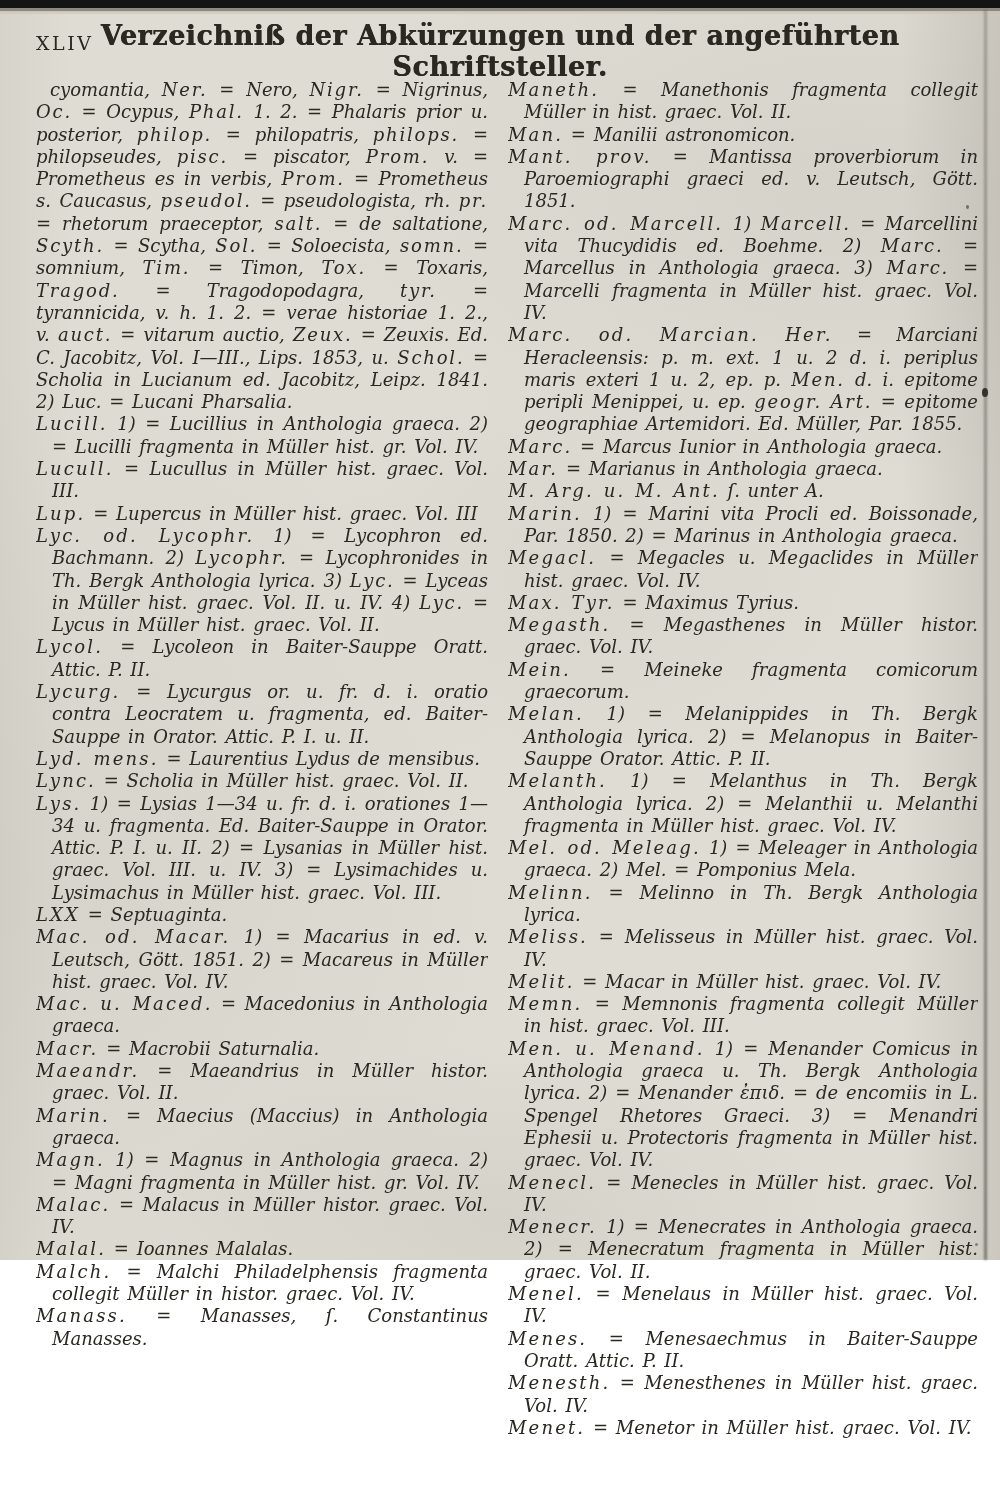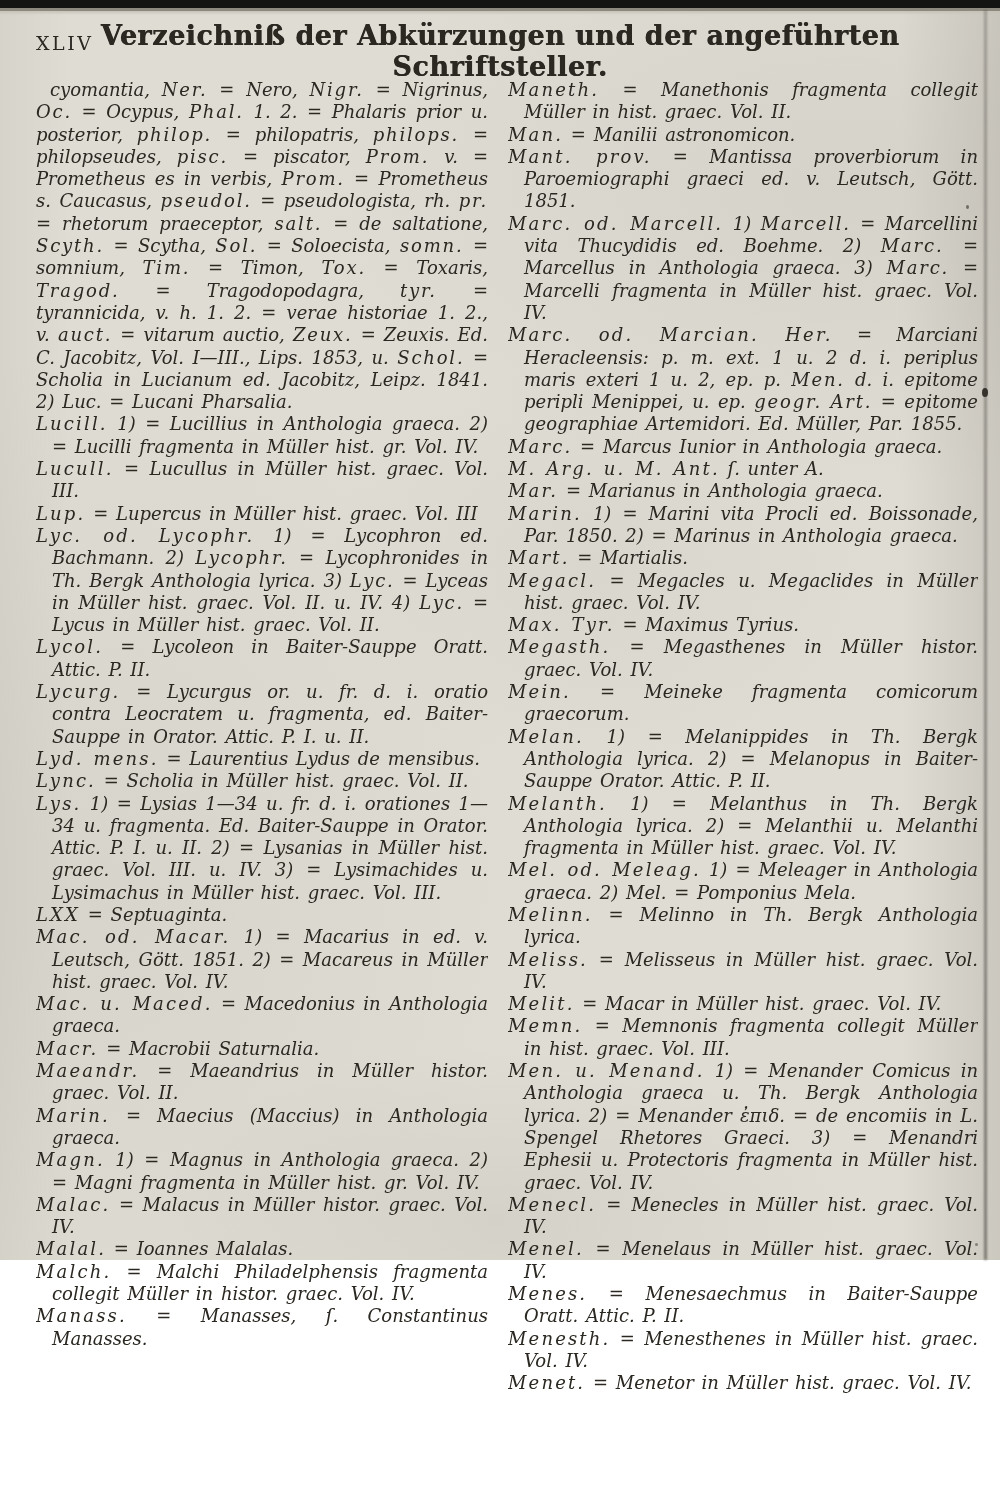--- a/index.html
+++ b/index.html
@@ -92,37 +92,37 @@
         <p class="entry"><span class="key">Malch.</span> <span>= Malchi Philadelphensis fragmenta collegit Müller in histor. graec. Vol. IV.</span></p>
         <p class="entry"><span class="key">Manass.</span> <span>= Manasses, ſ. Constantinus Manasses.</span></p>
       </section>
     <section class="col right" id="col-right">
         <p class="entry"><span class="key">Maneth.</span> <span>= Manethonis fragmenta collegit Müller in hist. graec. Vol. II.</span></p>
         <p class="entry"><span class="key">Man.</span> <span>= Manilii astronomicon.</span></p>
         <p class="entry"><span class="key">Mant. prov.</span> <span>= Mantissa proverbiorum in Paroemiographi graeci ed. v. Leutsch, Gött. 1851.</span></p>
         <p class="entry"><span class="key">Marc. od. Marcell.</span> <span>1) <span class="sp">Marcell.</span> = Marcellini vita Thucydidis ed. Boehme. 2) <span class="sp">Marc.</span> = Marcellus in Anthologia graeca. 3) <span class="sp">Marc.</span> = Marcelli fragmenta in Müller hist. graec. Vol. IV.</span></p>
         <p class="entry"><span class="key">Marc. od. Marcian. Her.</span> <span>= Marciani Heracleensis: p. m. ext. 1 u. 2 d. i. periplus maris exteri 1 u. 2, ep. p. <span class="sp">Men.</span> d. i. epitome peripli Menippei, u. ep. <span class="sp">geogr.</span> <span class="sp">Art.</span> = epitome geographiae Artemidori. Ed. Müller, Par. 1855.</span></p>
         <p class="entry"><span class="key">Marc.</span> <span>= Marcus Iunior in Anthologia graeca.</span></p>
+        <p class="entry"><span class="key">Mar.</span> <span>= Marianus in Anthologia graeca.</span></p>
         <p class="entry"><span class="key">M. Arg. u. M. Ant.</span> <span>ſ. unter A.</span></p>
-        <p class="entry"><span class="key">Mar.</span> <span>= Marianus in Anthologia graeca.</span></p>
         <p class="entry"><span class="key">Marin.</span> <span>1) = Marini vita Procli ed. Boissonade, Par. 1850. 2) = Marinus in Anthologia graeca.</span></p>
-        <p class="entry"><span class="key">Mart.</span> <span>= Martialis.</span></p>
         <p class="entry"><span class="key">Megacl.</span> <span>= Megacles u. Megaclides in Müller hist. graec. Vol. IV.</span></p>
         <p class="entry"><span class="key">Max. Tyr.</span> <span>= Maximus Tyrius.</span></p>
         <p class="entry"><span class="key">Megasth.</span> <span>= Megasthenes in Müller histor. graec. Vol. IV.</span></p>
         <p class="entry"><span class="key">Mein.</span> <span>= Meineke fragmenta comicorum graecorum.</span></p>
         <p class="entry"><span class="key">Melan.</span> <span>1) = Melanippides in Th. Bergk Anthologia lyrica. 2) = Melanopus in Baiter-Sauppe Orator. Attic. P. II.</span></p>
         <p class="entry"><span class="key">Melanth.</span> <span>1) = Melanthus in Th. Bergk Anthologia lyrica. 2) = Melanthii u. Melanthi fragmenta in Müller hist. graec. Vol. IV.</span></p>
         <p class="entry"><span class="key">Mel. od. Meleag.</span> <span>1) = Meleager in Anthologia graeca. 2) Mel. = Pomponius Mela.</span></p>
         <p class="entry"><span class="key">Melinn.</span> <span>= Melinno in Th. Bergk Anthologia lyrica.</span></p>
         <p class="entry"><span class="key">Meliss.</span> <span>= Melisseus in Müller hist. graec. Vol. IV.</span></p>
         <p class="entry"><span class="key">Melit.</span> <span>= Macar in Müller hist. graec. Vol. IV.</span></p>
         <p class="entry"><span class="key">Memn.</span> <span>= Memnonis fragmenta collegit Müller in hist. graec. Vol. III.</span></p>
         <p class="entry"><span class="key">Men. u. Menand.</span> <span>1) = Menander Comicus in Anthologia graeca u. Th. Bergk Anthologia lyrica. 2) = Menander ἐπιδ. = de encomiis in L. Spengel Rhetores Graeci. 3) = Menandri Ephesii u. Protectoris fragmenta in Müller hist. graec. Vol. IV.</span></p>
         <p class="entry"><span class="key">Menecl.</span> <span>= Menecles in Müller hist. graec. Vol. IV.</span></p>
+        <p class="entry"><span class="key">Menecr.</span> <span>1) = Menecrates in Anthologia graeca. 2) = Menecratum fragmenta in Müller hist. graec. Vol. II.</span></p>
         <p class="entry"><span class="key">Menel.</span> <span>= Menelaus in Müller hist. graec. Vol. IV.</span></p>
         <p class="entry"><span class="key">Menes.</span> <span>= Menesaechmus in Baiter-Sauppe Oratt. Attic. P. II.</span></p>
         <p class="entry"><span class="key">Menesth.</span> <span>= Menesthenes in Müller hist. graec. Vol. IV.</span></p>
         <p class="entry"><span class="key">Menet.</span> <span>= Menetor in Müller hist. graec. Vol. IV.</span></p>
       </section>
   </main>
   <div class="edge-shadow"></div>
   <div class="speck s1"></div>
   <div class="speck s2"></div>
   <div class="speck s3"></div>

